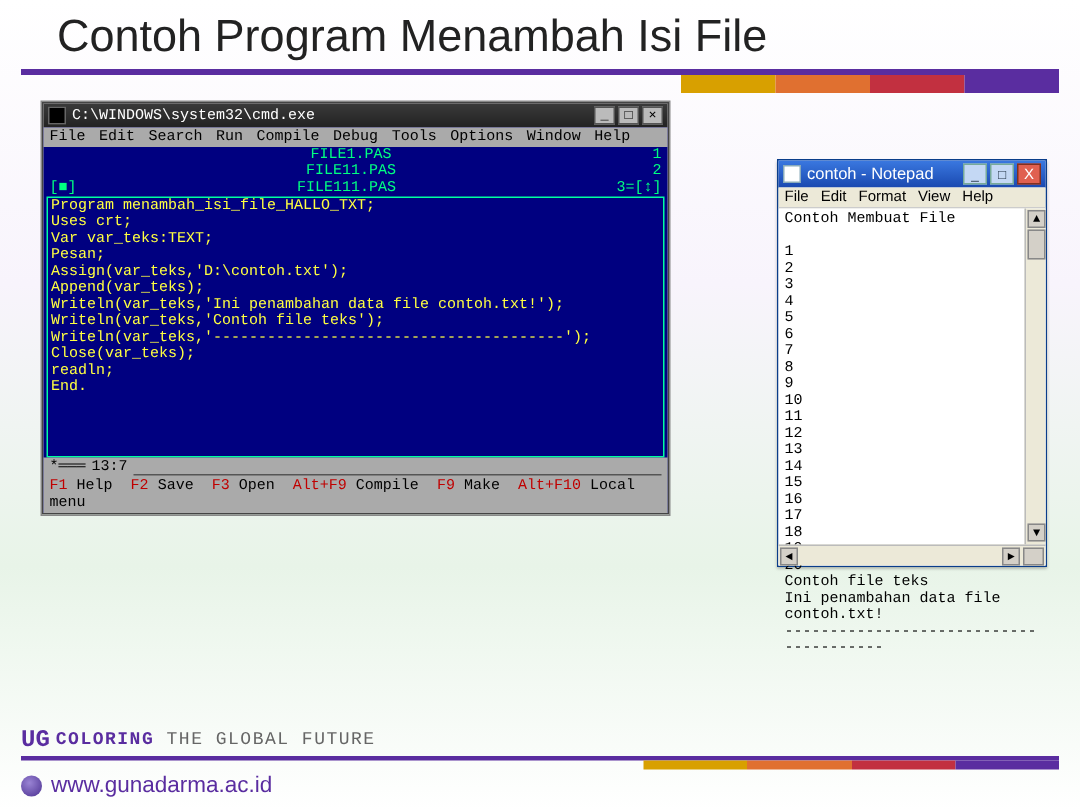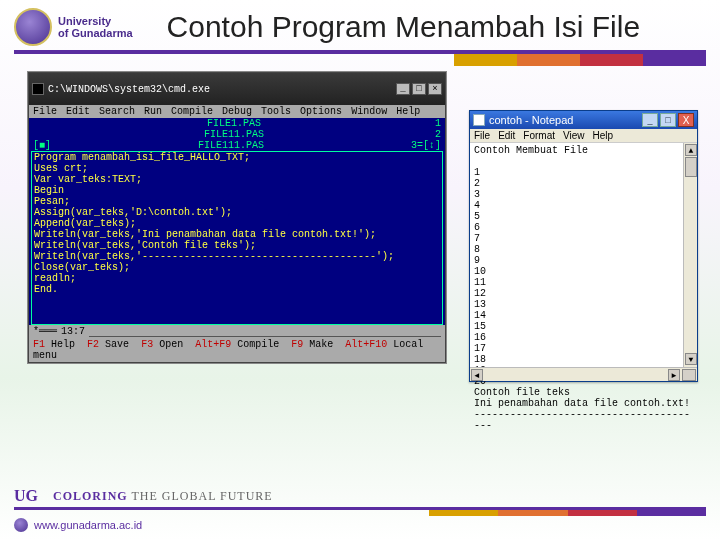--- a/index.html
+++ b/index.html
@@ -72,21 +72,21 @@
     font-family: "Courier New", monospace;
     font-size: 10px;
   }
   .cmd-titlebar {
     background: linear-gradient(#3a3a3a, #222);
     color: #fff;
     display: flex;
     align-items: center;
     padding: 1px 3px;
     font-size: 10px;
-    height: 32px;
+    height: 16px;
   }
   .cmd-titlebar .ico { width:12px;height:12px;background:#000;border:1px solid #666;margin-right:4px;}
   .cmd-titlebar .ttl { flex:1; }
   .cmd-titlebar .btn { width:14px;height:12px;background:#bbb;color:#000;display:inline-flex;align-items:center;justify-content:center;margin-left:2px;font-size:9px;border:1px solid #555;}
   .tp-body { background:#000080; }
   .tp-menu {
     background:#aaaaaa; color:#000;
     padding: 1px 4px;
     font-size: 10px;
     display:flex; gap:9px;
@@ -122,21 +122,21 @@
     font-size:10px;
     padding:1px 4px;
   }
   .tp-help .k { color:#c00000; }
   .tp-help .t { color:#000; }
 
   
   .np-window {
     position: absolute;
     right: 22px; top: 44px;
-    width: 229px;
+    width: 180px;
     border: 1px solid #0a3d8a;
     font-family: "Courier New", monospace;
     font-size: 10px;
     background:#fff;
     box-shadow: 0 1px 2px rgba(0,0,0,.3);
   }
   .np-titlebar {
     background: linear-gradient(#3a78e0, #1a49b0);
     color:#fff;
     display:flex; align-items:center;
@@ -179,49 +179,42 @@
   }
   .np-scroll-h .track { flex:1; }
   .np-scroll-h .grip { width:14px;height:12px;background:#d4d0c8;border:1px solid #888;margin:1px;}
 
   .footer {
     position: absolute;
     left:0; right:0; bottom:0;
     padding: 4px 14px 8px;
   }
   .footer-logo {
-    display:flex; align-items:center; gap:15px;
-    font-family: Liberation Serif, serif;
+    display:flex; align-items:center; gap:4px;
+    font-family: Liberation Mono, monospace;
   }
   .ug-mark { font-weight:bold; color:#5a2da0; font-size:16px; }
   .footer-tag { font-size:12px; color:#666; letter-spacing:1px;}
   .footer-tag .col1 { color:#5a2da0; font-weight:bold;}
   .foot-rule { height:3px; background:#5a2da0; margin-top:2px;}
   .foot-strip { height:6px; display:flex;}
   .foot-strip .sp{flex:6;}
   .foot-strip .c1{flex:1;background:#d8a000;}
   .foot-strip .c2{flex:1;background:#e07030;}
   .foot-strip .c3{flex:1;background:#c23040;}
   .foot-strip .c4{flex:1;background:#5a2da0;}
   .foot-sub { display:flex; align-items:center; gap:6px; margin-top:2px;}
   .foot-sub .sm-circ{width:14px;height:14px;border-radius:50%;background:radial-gradient(circle at 40% 35%,#9a84d4,#4a3090);}
-  .foot-sub .url{font-size:11px;color:#5a2da0;}
+  .foot-sub .url{font-size:15px;color:#5a2da0;}
 </style>
 </head>
 <body>
 
 <div class="slide">
   <div class="header">
-    <div class="logo-block">
-      <div class="logo-circle"></div>
-      <div class="uni-text">
-        <div class="line1">University</div>
-        <div class="line2">of Gunadarma</div>
-      </div>
-    </div>
     <div class="slide-title">Contoh Program Menambah Isi File</div>
   </div>
   <div class="thick-rule"></div>
   <div class="color-strip">
     <div class="sp"></div>
       <div class="c1"></div>
       <div class="c2"></div>
       <div class="c3"></div>
       <div class="c4"></div>
   </div>
@@ -261,21 +254,20 @@
           <div class="row">
               <span class="corner">[■]</span>
               <span class="fname">FILE111.PAS</span>
               <span class="num">3=[↕]</span>
             </div>
         </div>
         <div class="tp-frame">
           <div>Program menambah_isi_file_HALLO_TXT;</div>
           <div>Uses crt;</div>
           <div>Var var_teks:TEXT;</div>
-          <div>Begin</div>
           <div>Pesan;</div>
           <div>Assign(var_teks,'D:\contoh.txt');</div>
           <div>Append(var_teks);</div>
           <div>Writeln(var_teks,'Ini penambahan data file contoh.txt!');</div>
           <div>Writeln(var_teks,'Contoh file teks');</div>
           <div>Writeln(var_teks,'---------------------------------------');</div>
           <div>Close(var_teks);</div>
           <div>readln;</div>
           <div>End.</div>
         </div>

